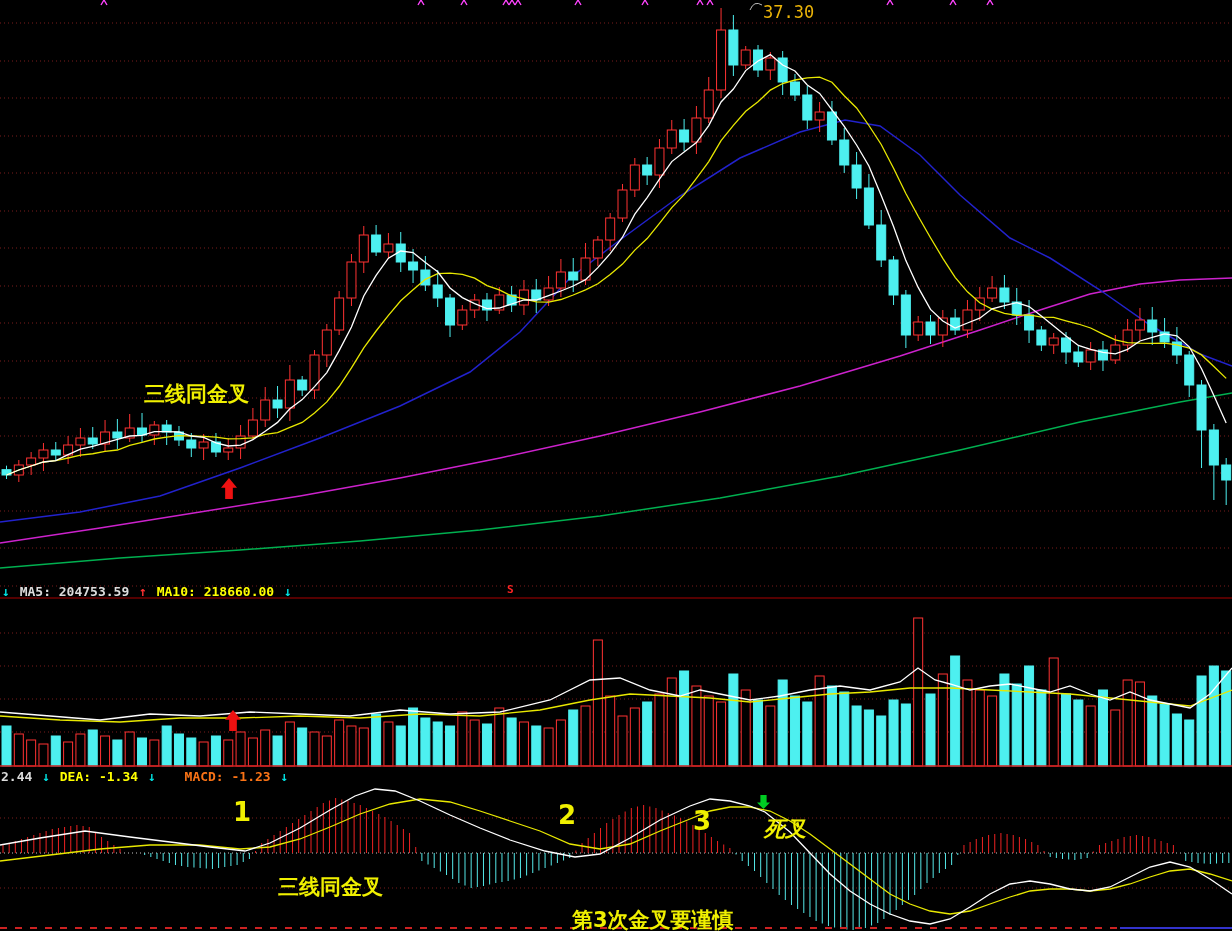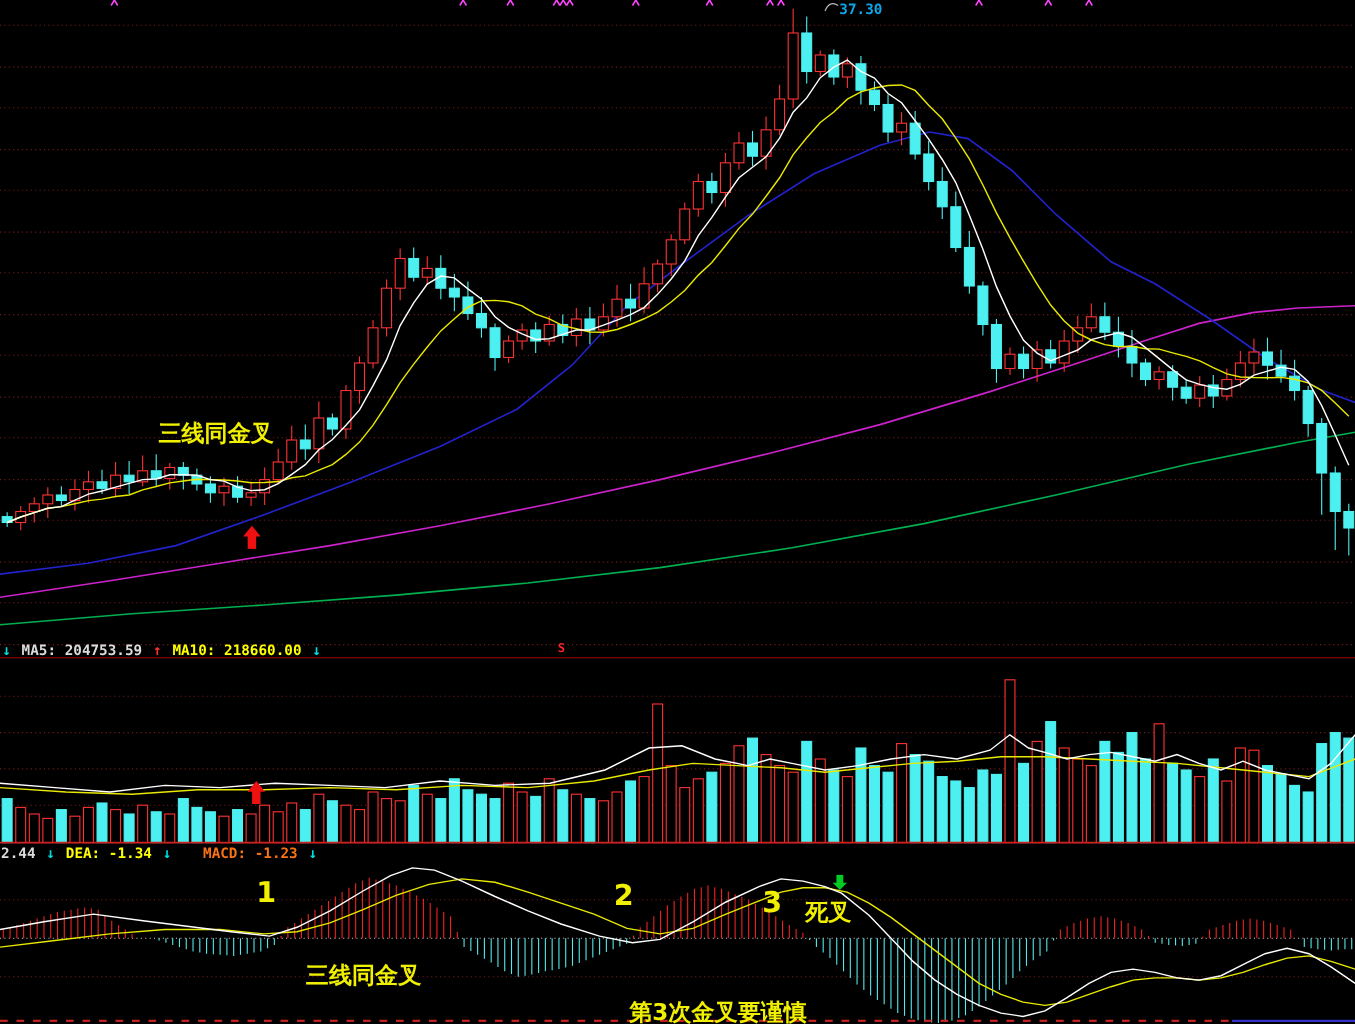--- a/index.html
+++ b/index.html
@@ -6,21 +6,21 @@
   #stage{position:relative;width:1232px;height:931px;background:#000;font-family:"DejaVu Sans",sans-serif;}
   #chart-svg{position:absolute;left:0;top:0;}
   .hdr{position:absolute;font-family:"DejaVu Sans Mono","DejaVu Sans",monospace;font-size:13px;font-weight:bold;white-space:nowrap;}
   .hdr span{margin-right:2px;}
   .c-cyan{color:#00e0e0;} .c-red{color:#ff3232;} .c-wht{color:#dcdcdc;}
   .c-yel{color:#ffff00;} .c-mag{color:#f97316;padding-left:19px;}
   .ann{position:absolute;white-space:nowrap;font-weight:bold;}
   .ann-yellow{color:#f0f000;font-size:21px;}
   .ann-red{color:#ff2a2a;font-size:22px;}
   .ann-num{color:#f0f000;font-size:26px;}
-  .peak-label{position:absolute;color:#0ea5e9;font-size:13px;font-weight:bold;font-family:"DejaVu Sans Mono",monospace;}
+  .peak-label{position:absolute;color:#eab308;font-size:17px;font-weight:normal;font-family:"DejaVu Sans Mono",monospace;}
   .sell-s{position:absolute;color:#ff2525;font-size:11px;font-weight:bold;font-family:"DejaVu Sans Mono",monospace;}
   .arrow-up-red{position:absolute;width:16px;height:21px;background:#ee1111;
     clip-path:polygon(50% 0,100% 46%,74% 46%,74% 100%,26% 100%,26% 46%,0 46%);}
   .arrow-down-green{position:absolute;width:13px;height:14px;background:#00cc22;
     clip-path:polygon(26% 0,74% 0,74% 54%,100% 54%,50% 100%,0 54%,26% 54%);}
 </style>
 </head>
 <body>
 
 <div id="stage">
@@ -773,19 +773,19 @@
     <span class="c-cyan">↓</span>
     <span class="c-mag">MACD: -1.23</span>
     <span class="c-cyan">↓</span>
   </div>
 
   <div class="ann ann-num" style="left:233px;top:797px;">1</div>
   <div class="ann ann-num" style="left:558px;top:800px;">2</div>
   <div class="ann ann-num" style="left:693px;top:806px;">3</div>
 
   <div class="arrow-down-green" style="left:757px;top:795px;"></div>
-  <div class="ann ann-yellow" style="left:732px;top:815px;">死叉</div>
+  <div class="ann ann-yellow" style="left:764px;top:815px;font-style:italic;">死叉</div>
 
 
   <div class="ann ann-yellow" style="left:278px;top:873px;">三线同金叉</div>
   <div class="ann ann-yellow" style="left:572px;top:906px;">第3次金叉要谨慎</div>
 
 </div>
 
 </body></html>

